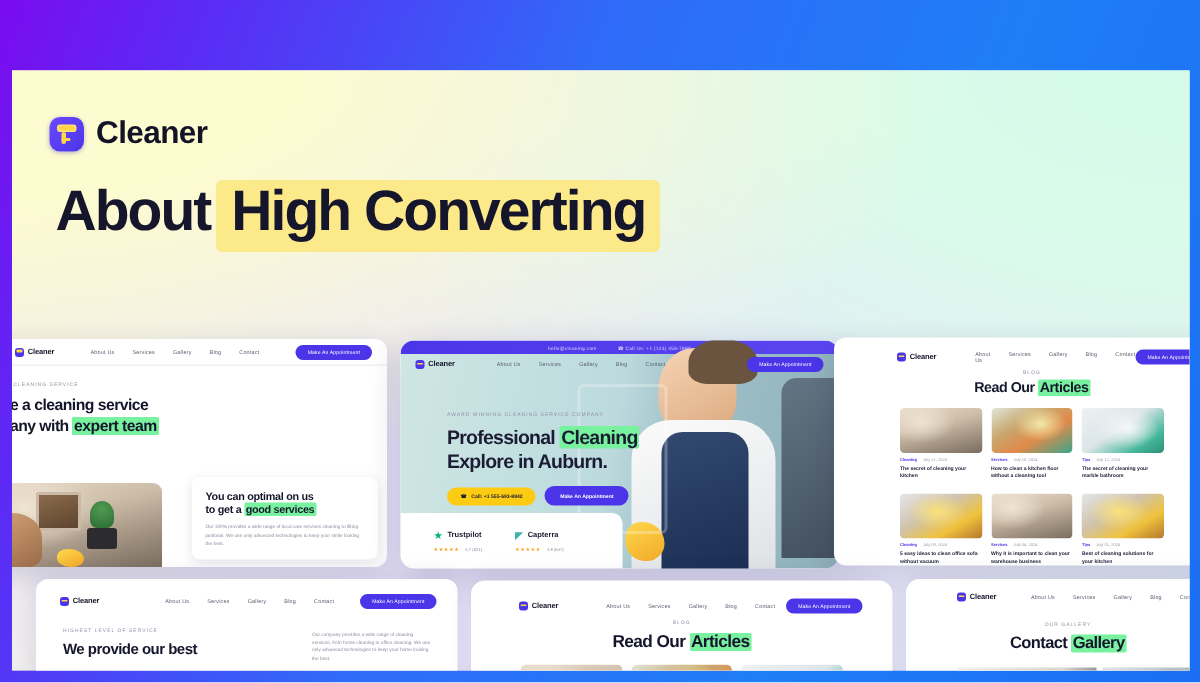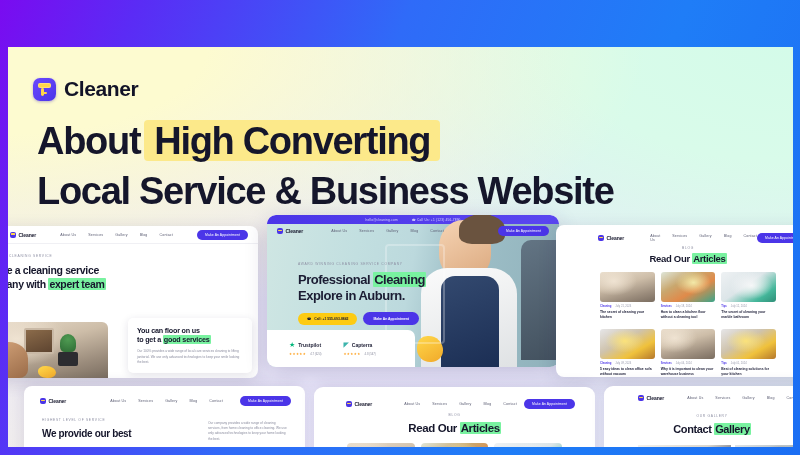--- a/index.html
+++ b/index.html
@@ -38,21 +38,21 @@
     background:#ffd64a; box-shadow:0 0 0 1px rgba(255,255,255,.25) inset; }
   .brand-mark .handle { position:absolute; left:8px; top:10px; width:2.6px; height:8px; border-radius:1.4px; background:#ffd64a; }
   .brand-mark .handle2{ position:absolute; left:8px; top:14.5px; width:6px; height:2.4px; border-radius:1.2px; background:#ffd64a; }
   .brand-name { font-size:21px; font-weight:700; color:#121327; letter-spacing:-0.4px; }
 
   
   .headline { position:absolute; left:29px; top:72px; width:740px; }
   .hl-line { font-size:38px; line-height:44px; font-weight:700; color:#15162b; letter-spacing:-1.3px; white-space:nowrap; }
   .hl-hi {
     background:#fce98a; border-radius:4px;
-    padding:2px 10px 1px 10px; margin-left:4px;
+    padding:2px 10px 8px 10px; margin-left:4px;
     display:inline-block; line-height:38px;
   }
 
   
   .card { position:absolute; background:#fff; overflow:hidden; }
   .card.rounded { border-radius:9px; box-shadow:0 5px 18px rgba(40,30,90,.16); }
   .mini-logo { display:flex; align-items:center; gap:2.5px; }
   .mini-logo .m { width:6px; height:6px; border-radius:2px; background:#4b35e8; position:relative; flex:none; }
   .mini-logo .m::after{ content:""; position:absolute; left:1.4px; top:1.6px; width:3.3px; height:1.5px; background:#ffd64a; border-radius:.6px;}
   .mini-logo .t { font-size:5px; font-weight:700; color:#15162b; letter-spacing:-.1px; }
@@ -87,21 +87,21 @@
   .glove { position:absolute; border-radius:40% 55% 45% 50%; background:linear-gradient(150deg,#ffd84a,#f1a92a); }
 
   
   #card-tl { left:-12px; top:179px; width:262px; height:152px; border-radius:0 8px 8px 0; box-shadow:0 5px 18px rgba(40,30,90,.16); }
   #card-tl .topbar { height:18px; display:flex; align-items:center; justify-content:space-between; padding:0 10px 0 14px; border-bottom:1px solid #f0f0f4; }
   #card-tl .hero-h { font-size:10.5px; line-height:14px; font-weight:700; color:#15162b; letter-spacing:-.35px; }
   #card-tl .panel { position:absolute; right:6px; bottom:5px; width:124px; background:#fff; border-radius:5px; padding:8px 9px; box-shadow:0 2px 8px rgba(30,25,70,.12); }
   #card-tl .panel h4 { font-size:7.2px; line-height:9.4px; font-weight:700; color:#15162b; letter-spacing:-.2px; }
 
   
-  #card-c { left:259px; top:168px; width:292px; height:152px; border-radius:9px; box-shadow:0 6px 22px rgba(40,30,90,.2); }
+  #card-c { left:259px; top:180px; width:292px; height:152px; border-radius:9px; box-shadow:0 6px 22px rgba(40,30,90,.2); }
   #card-c .util { height:9px; background:linear-gradient(90deg,#4b35e8,#5a46f0); display:flex; align-items:center; justify-content:center; gap:14px; color:#dcd8ff; font-size:3.2px; letter-spacing:.2px; border-radius:8px 8px 0 0;}
   #card-c .chero { position:absolute; left:0; right:0; top:9px; bottom:0;
     background:
       radial-gradient(70% 90% at 78% 55%, rgba(24,44,86,.0) 0%, rgba(24,44,86,0) 100%),
       linear-gradient(100deg,#cfe6e3 0%,#c2dfe0 30%,#bcd9dd 48%,#9fc0c8 62%, #8fb1bb 100%); }
   #card-c .cnav { position:absolute; left:0; right:0; top:9px; height:14px; display:flex; align-items:center; padding:0 10px; }
   #card-c h2 { font-size:13px; line-height:15.5px; font-weight:700; color:#1b1c33; letter-spacing:-.5px; }
   #card-c .btn-y { background:#fdcb12; color:#1b1c33; font-size:3.4px; font-weight:700; border-radius:20px; padding:4px 9px; display:flex; align-items:center; gap:3px; }
   #card-c .btn-b { background:#4b35e8; color:#fff; font-size:3.4px; font-weight:600; border-radius:20px; padding:4.5px 10px; }
   #card-c .ratings { position:absolute; left:0; bottom:0; width:148px; height:37px; background:#fff; border-radius:0 7px 0 8px; display:flex; align-items:center; padding-left:22px; gap:22px; }
@@ -146,21 +146,20 @@
           <i class="handle"></i>
           <i class="handle2"></i>
       </span>
       <span class="brand-name">Cleaner</span>
     </div>
 
     <div class="headline">
       <div class="hl-line">
         <span>About</span><span class="hl-hi">High Converting</span>
       </div>
-      <div class="hl-line" style="margin-top:6px">Local Service &amp; Business Website</div>
     </div>
 
     <div class="card" id="card-tl">
       <div class="topbar">
         <div class="mini-logo">
           <span class="m"></span>
           <span class="t">Cleaner</span>
         </div>
         <div class="mini-links">
           <span>About Us</span>
@@ -186,21 +185,21 @@
       <div class="photo ph-a" style="position:absolute;left:-10px;bottom:0;width:122px;height:56px;border-radius:0 6px 0 0">
         <div style="position:absolute;left:38px;top:6px;width:30px;height:26px;background:linear-gradient(160deg,#8b6b4a,#5d4430);border-radius:2px;border:2px solid #c9b9a6"></div>
         <div style="position:absolute;left:74px;top:12px;width:16px;height:18px;background:radial-gradient(circle at 50% 30%,#4f9b52,#2d6b34);border-radius:50% 50% 30% 30%"></div>
         <div style="position:absolute;left:72px;top:30px;width:20px;height:14px;background:#2c2c30;border-radius:2px"></div>
         <div style="position:absolute;left:0px;top:20px;width:42px;height:36px;background:linear-gradient(150deg,#d8a87e,#9a6b48);border-radius:46% 46% 22% 22%"></div>
         <div class="glove" style="left:52px;top:44px;width:18px;height:12px"></div>
       </div>
 
       <div class="panel">
         <h4>
-          <div>You can floor on us</div>
+          <div>You can optimal on us</div>
           <div>
             <span>to get a</span>
             <span class="hl-green">good services</span>
           </div>
         </h4>
         <div class="mini-body" style="margin-top:5px">Our 100% provides a wide range of local care services cleaning to lifting janitorial. We use only advanced technologies to keep your smile looking the best.</div>
       </div>
     </div>
 
     <div class="card rounded" id="card-c">

